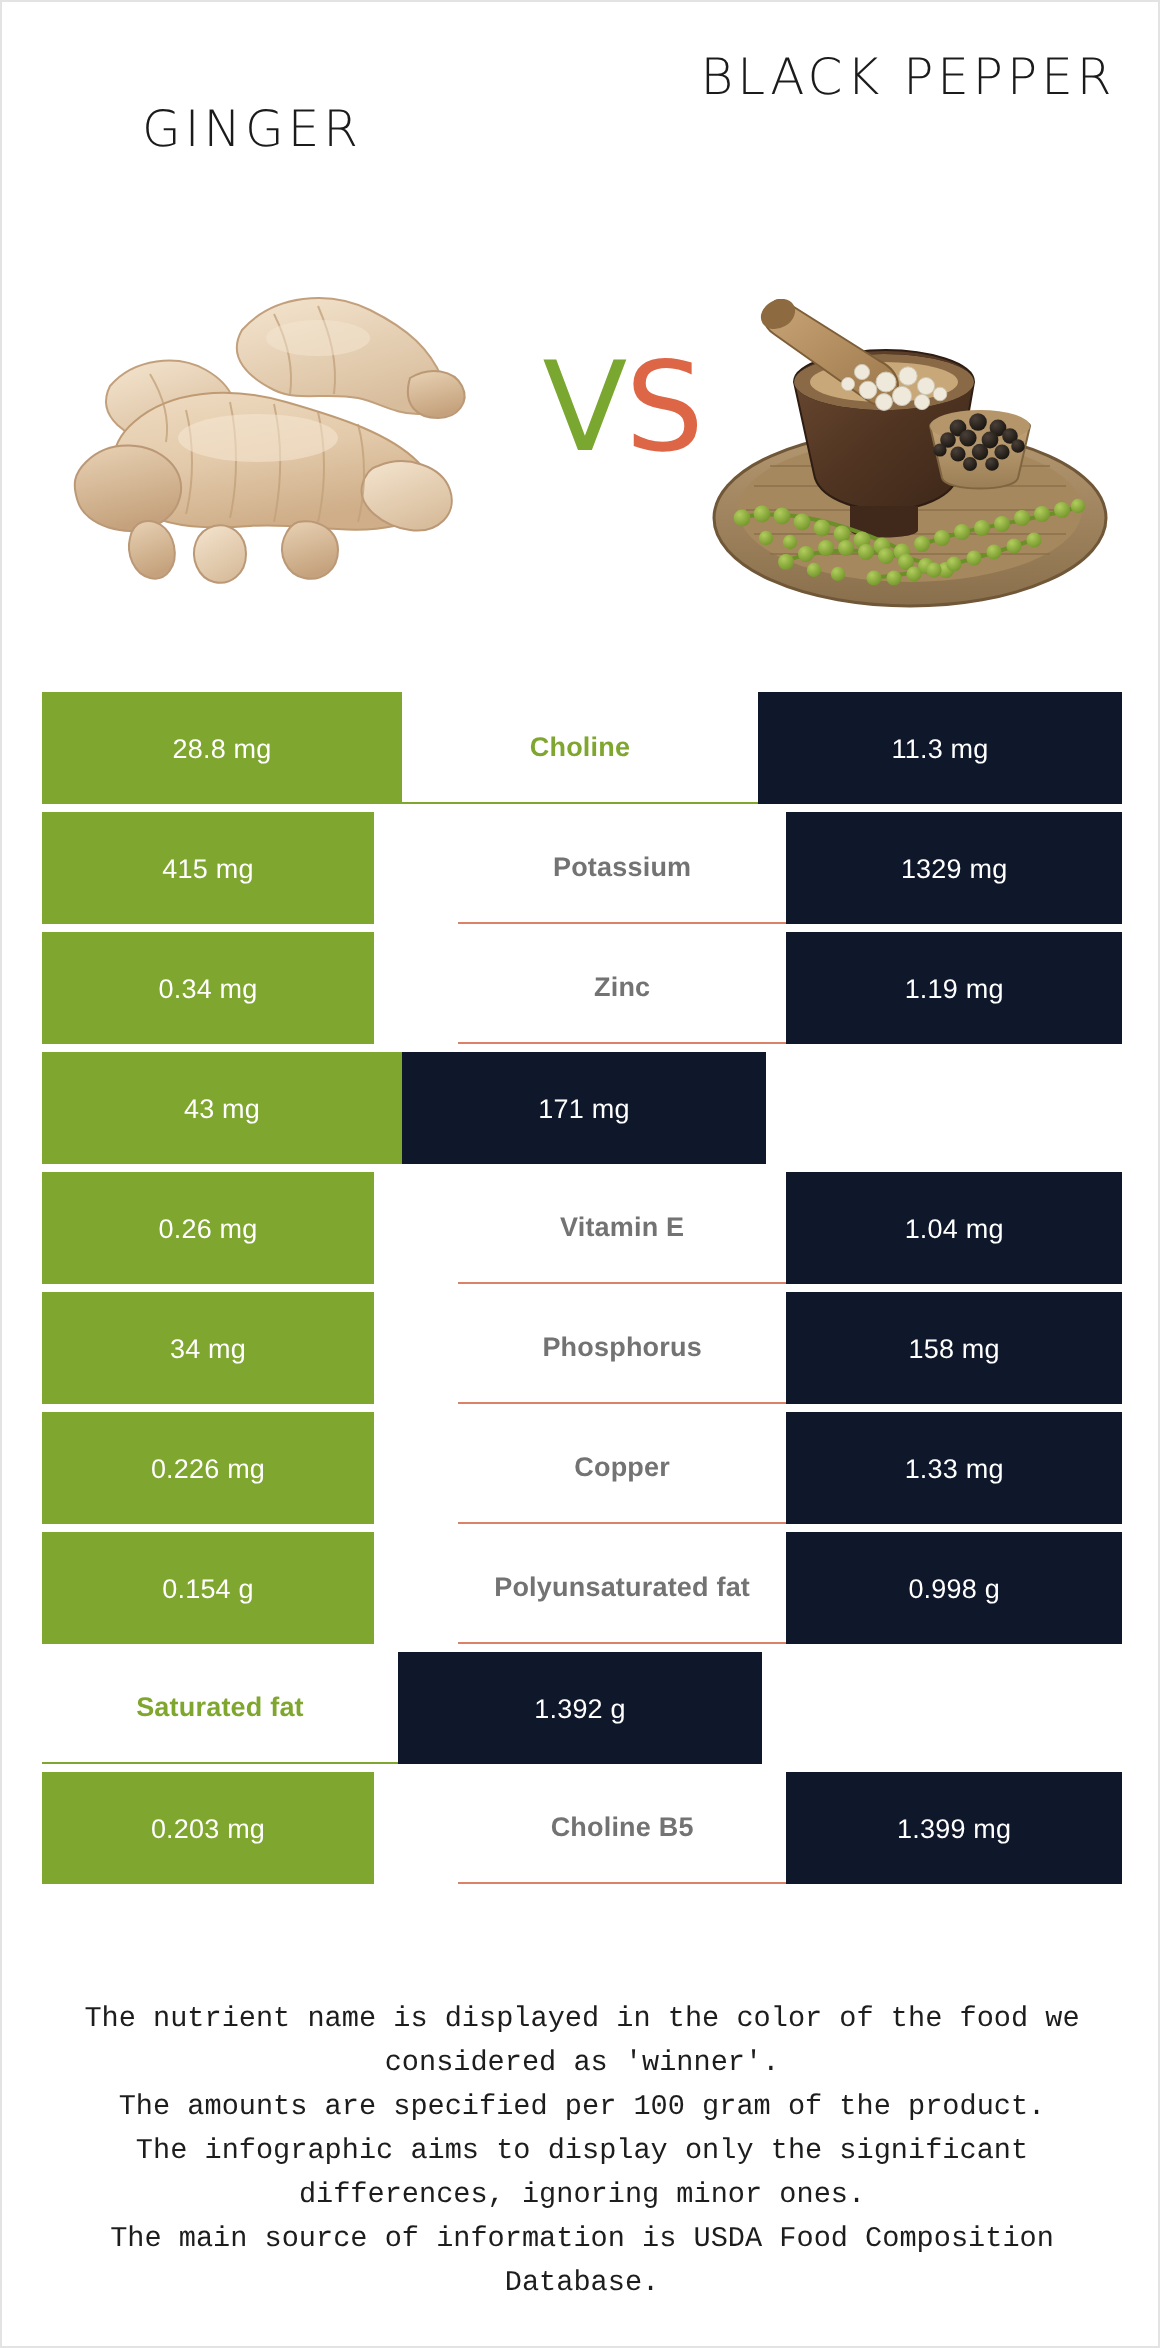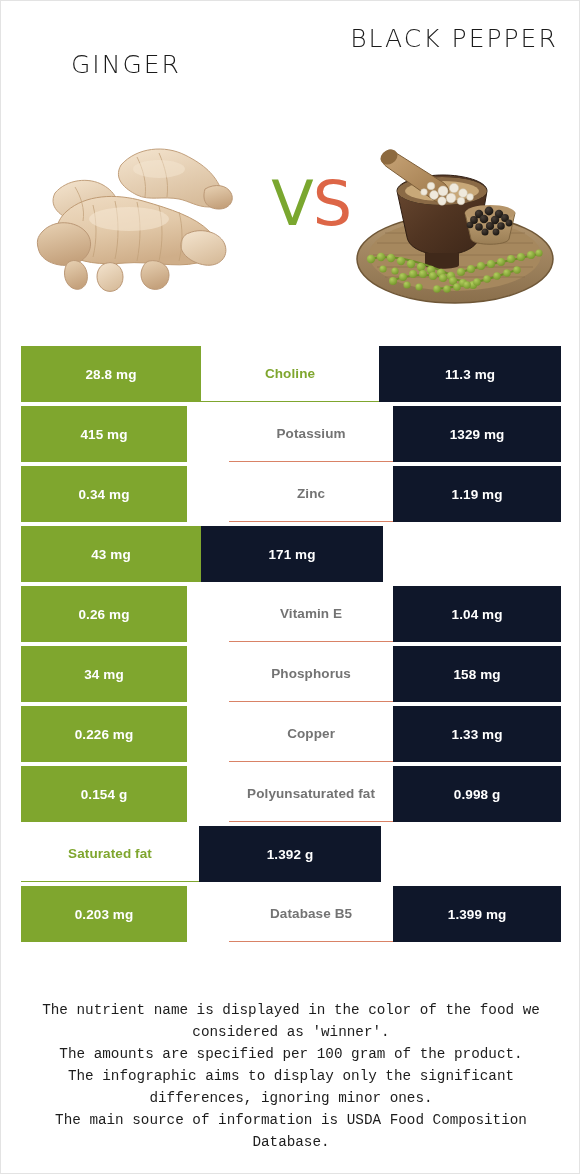--- a/index.html
+++ b/index.html
@@ -108,21 +108,21 @@
     margin-bottom: 4px;
   }
   .row:last-child { margin-bottom: 0; }
 
   .cell {
     display: flex;
     align-items: center;
     justify-content: center;
     box-sizing: border-box;
     font-size: 13.5px;
-    font-weight: 700;
+    font-weight: 400;
     letter-spacing: 0.1px;
   }
   .cell.left {
     width: 180px;
     background: #7FA62E;
     color: #ffffff;
   }
   .cell.mid {
     width: 178px;
     background: #ffffff;
@@ -419,21 +419,21 @@
       <div class="cell right">0.998 g</div>
     </div>
 
     <div class="row">
       <div class="cell mid win-ginger">Saturated fat</div>
       <div class="cell right">1.392 g</div>
     </div>
 
     <div class="row">
       <div class="cell left">0.203 mg</div>
-      <div class="cell mid win-pepper">Database B5</div>
+      <div class="cell mid win-pepper">Choline B5</div>
       <div class="cell right">1.399 mg</div>
     </div>
 
   </div>
 
   <div class="footer">
     <p>The nutrient name is displayed in the color of the food we considered as 'winner'.</p>
     <p>The amounts are specified per 100 gram of the product.</p>
     <p>The infographic aims to display only the significant differences, ignoring minor ones.</p>
     <p>The main source of information is USDA Food Composition Database.</p>

